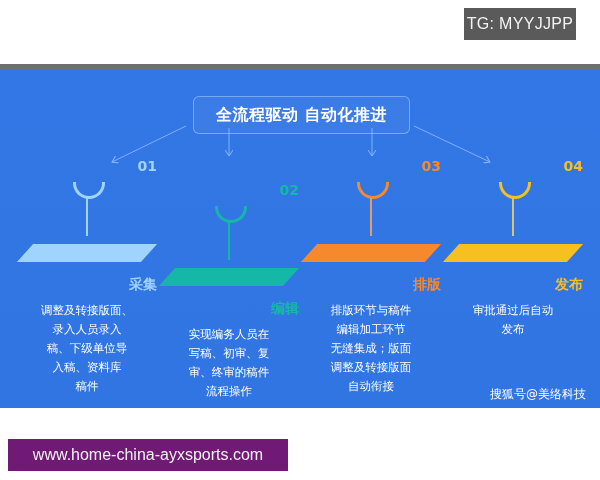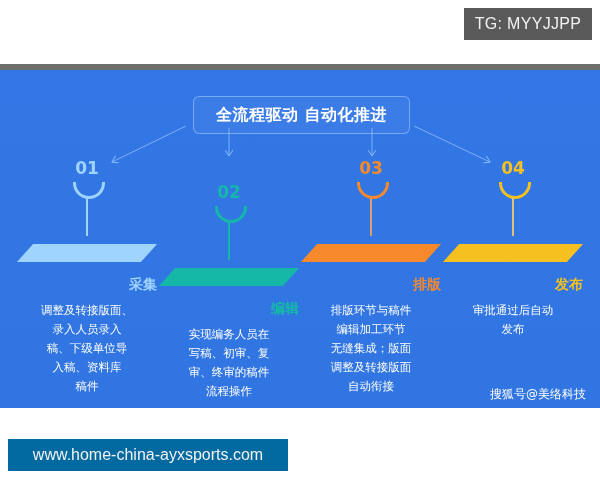--- a/index.html
+++ b/index.html
@@ -1,43 +1,43 @@
 <!DOCTYPE html>
 <html><head>
 <meta charset="utf-8">
 <style>
   html, body { margin: 0; padding: 0; }
   body {
     width: 600px; height: 480px; background: #ffffff; position: relative; overflow: hidden;
     font-family: "DejaVu Sans", "Liberation Sans", sans-serif;
   }
   .tg-badge {
-    position: absolute; left: 464px; top: 8px; width: 128px; height: 32px;
+    position: absolute; left: 464px; top: 8px; width: 112px; height: 32px;
     background: #5a5a5a; color: #f2f2f2; font-family: "Liberation Sans", sans-serif;
     font-size: 16px; line-height: 32px; text-align: center; letter-spacing: 0.3px;
   }
   .panel-top-strip {
     position: absolute; left: 0; top: 64px; width: 600px; height: 6px; background: #6e6e6e;
   }
   .panel {
     position: absolute; left: 0; top: 70px; width: 600px; height: 338px;
     background: linear-gradient(180deg, #3377e6 0%, #3175e2 100%);
   }
   .title-box {
     position: absolute; left: 193px; top: 26px; width: 215px; height: 36px;
     border: 1px solid rgba(170, 205, 255, 0.55); border-radius: 6px;
     background: rgba(255,255,255,0.04);
     color: #ffffff; font-weight: bold; font-size: 16px; line-height: 36px; text-align: center;
     letter-spacing: 0.5px;
   }
   svg.connectors { position: absolute; left: 0; top: 0; width: 600px; height: 338px; }
   .step { position: absolute; top: 0; width: 140px; height: 338px; }
   .step-num {
-    position: absolute; left: 0; width: 100%; top: 88px; text-align: center;
-    font-weight: bold; font-size: 17px; font-family: "DejaVu Sans", sans-serif;
+    position: absolute; left: 0; width: 100%; top: 88px; text-align: right;
+    font-weight: bold; font-size: 14px; font-family: "DejaVu Sans", sans-serif;
   }
   .cup {
     position: absolute; top: 112px; width: 26px; height: 14px;
     border: 3px solid; border-top: none; border-radius: 0 0 16px 16px;
   }
   .stem { position: absolute; top: 128px; width: 2px; height: 38px; }
   .bar {
     position: absolute; top: 174px; height: 18px; width: 124px;
     transform: skewX(-42deg);
   }
@@ -47,21 +47,21 @@
   }
   .step-desc {
     position: absolute; left: 0; width: 100%; top: 231px; text-align: center;
     color: #ffffff; font-size: 11.5px; line-height: 19px;
   }
   .watermark {
     position: absolute; right: 14px; top: 316px; color: #ffffff; font-size: 12px;
   }
   .url-badge {
     position: absolute; left: 8px; top: 439px; width: 280px; height: 32px;
-    background: #0369a1; color: #f2f2f2; font-family: "Liberation Sans", sans-serif;
+    background: #701a75; color: #f2f2f2; font-family: "Liberation Sans", sans-serif;
     font-size: 16px; line-height: 32px; text-align: center;
   }
 </style>
 </head>
 <body>
 
 <div class="tg-badge">TG: MYYJJPP</div>
 
 <div class="panel-top-strip"></div>
 

